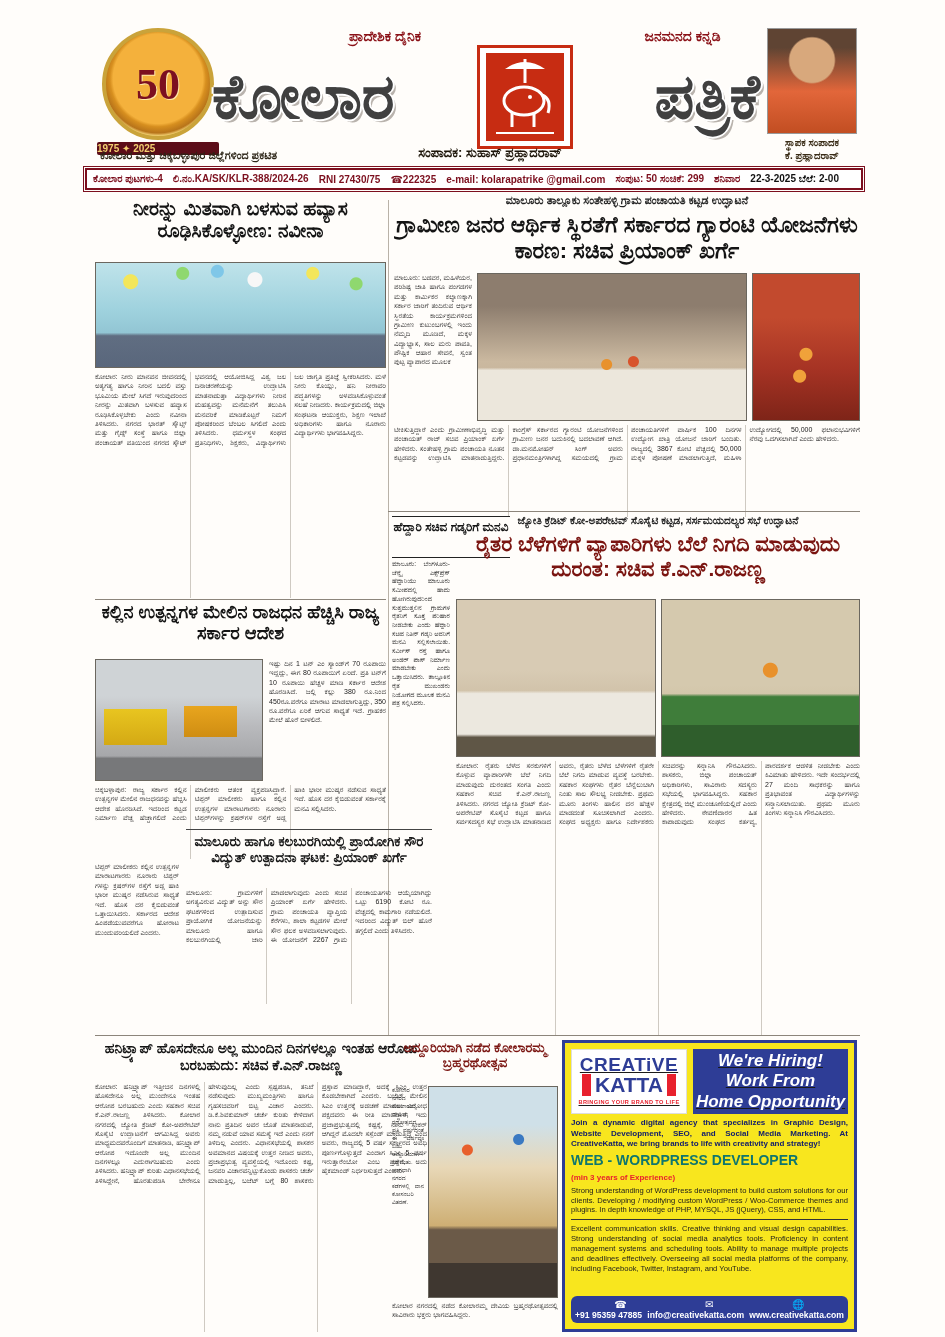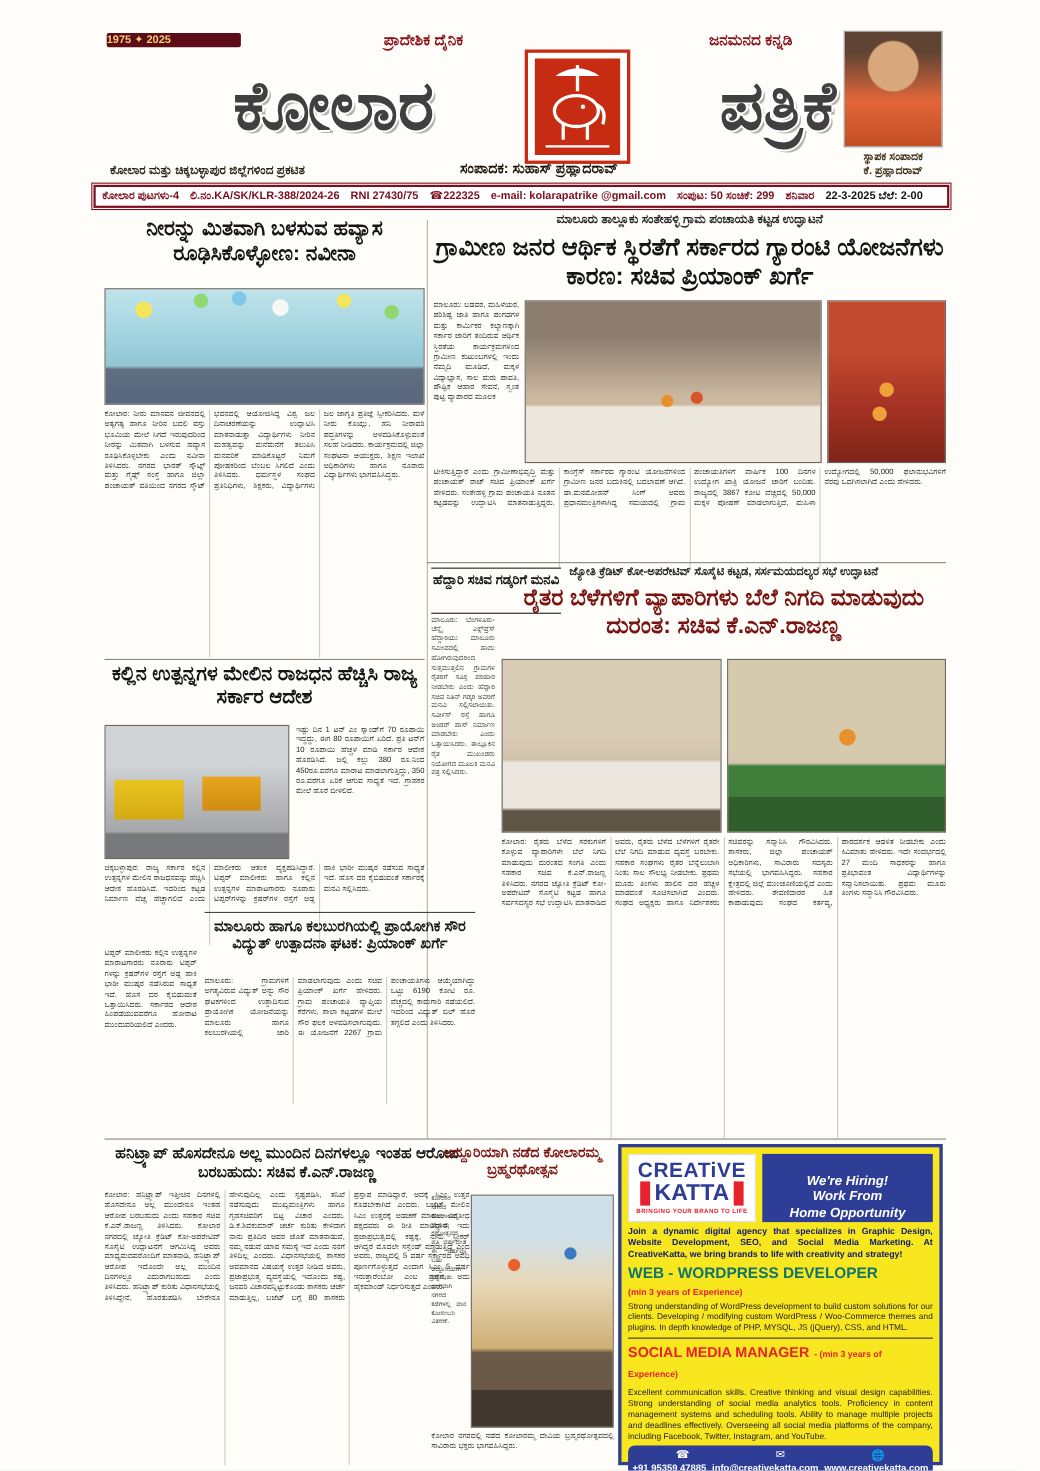--- a/index.html
+++ b/index.html
@@ -71,45 +71,48 @@
     linear-gradient(#e8a51e,#cf8d12) 78% 52%/32% 26% no-repeat,
     linear-gradient(0deg,#77787a 0 18%,rgba(0,0,0,0) 20%),
     linear-gradient(180deg,#cfd3d6 0 30%,#b9babd 55%,#97989b 100%);}
   .ph-g{background:
     radial-gradient(circle at 30% 30%,#e8602c 0 5px,rgba(0,0,0,0) 6px),
     radial-gradient(circle at 70% 25%,#3a79c2 0 5px,rgba(0,0,0,0) 6px),
     linear-gradient(0deg,#3f3730 0 16%,#6b5a48 0 32%,rgba(0,0,0,0) 34%),
     linear-gradient(180deg,#cfe0e8 0 18%,#e8d8b8 38%,#caa96a 70%,#8d7a5e 100%);}
   
   .ad{background:#f8e61e;border:3px solid #2e3d96;box-sizing:border-box;padding:6px;display:flex;flex-direction:column;gap:4px;}
-  .ad-head{display:flex;gap:6px;}
+  .ad-head{display:flex;gap:6px;text-decoration:underline;}
   .ad-logo{background:#fff;width:116px;box-sizing:border-box;padding:5px 4px;text-align:center;border:1px solid #ddd;}
   .ad-logo .l1{color:#2e3d96;font-weight:bold;font-size:19px;letter-spacing:.5px;line-height:1;}
   .ad-logo .l2{color:#2e3d96;font-weight:bold;font-size:21px;line-height:1.05;
     border-left:9px solid #e8212e;border-right:9px solid #e8212e;display:inline-block;padding:0 4px;}
   .ad-logo .l3{color:#e8212e;font-size:5.6px;font-weight:bold;margin-top:3px;letter-spacing:.4px;}
   .ad-hiring{flex:1;background:#2e3d96;color:#fff;font-style:italic;font-weight:bold;text-align:center;
-    font-size:12px;line-height:1.2;display:flex;flex-direction:column;justify-content:flex-end;padding:2px;}
+    font-size:17px;line-height:1.2;display:flex;flex-direction:column;justify-content:flex-end;padding:2px;}
   .ad-intro{font-size:8px;font-weight:bold;color:#15206b;text-align:justify;line-height:1.3;}
   .ad-job1{color:#0f766e;font-weight:bold;font-size:14px;line-height:1.1;}
   .ad-exp{color:#e8212e;font-weight:bold;font-size:8px;}
   .ad-desc{font-size:7.6px;color:#1c1c1c;text-align:justify;line-height:1.3;}
   .ad-rule{border-top:1.5px solid #333;}
   .ad-job2{color:#e8212e;font-weight:bold;font-size:13px;}
   .ad-job2 small{font-size:8px;}
   .ad-foot{background:#2e3d96;color:#fff;border-radius:6px;padding:3px 4px;margin-top:auto;}
   .ad-foot-icons{display:flex;justify-content:space-around;font-size:10px;}
   .ad-foot-line{display:flex;justify-content:space-between;font-size:8.6px;font-weight:bold;white-space:nowrap;}
 </style>
 </head>
 <body>
 
 <div class="page">
 
   <div class="abs" style="left:97px;top:28px;width:122px;">
+    <div class="logo-circle" style="margin:0 auto;">
+      <span class="logo-50">50</span>
+    </div>
     <div class="logo-ribbon">1975 ✦ 2025</div>
   </div>
 
   <div class="abs m-tag ctr" style="left:255px;top:28px;width:260px;">ಪ್ರಾದೇಶಿಕ ದೈನಿಕ</div>
   <div class="abs m-tag ctr" style="left:565px;top:28px;width:235px;">ಜನಮನದ ಕನ್ನಡಿ</div>
 
   <div class="abs title-row" style="left:212px;top:46px;width:548px;height:102px;">
     <span class="title-word">ಕೋಲಾರ</span>
     <span class="emblem">
       <svg width="78" height="88" viewBox="0 0 78 88">
@@ -227,24 +230,20 @@
         <span>We're Hiring!</span>
         <span>Work From</span>
         <span>Home Opportunity</span>
       </div>
     </div>
     <div class="ad-intro">Join a dynamic digital agency that specializes in Graphic Design, Website Development, SEO, and Social Media Marketing. At CreativeKatta, we bring brands to life with creativity and strategy!</div>
     <div class="ad-job1">WEB - WORDPRESS DEVELOPER</div>
     <div class="ad-exp">(min 3 years of Experience)</div>
     <div class="ad-desc">Strong understanding of WordPress development to build custom solutions for our clients. Developing / modifying custom WordPress / Woo-Commerce themes and plugins. In depth knowledge of PHP, MYSQL, JS (jQuery), CSS, and HTML.</div>
     <div class="ad-rule"></div>
-    <div>
-      <span class="ad-job2">SOCIAL MEDIA MANAGER</span>
-      <span class="ad-job2"><small>- (min 3 years of Experience)</small></span>
-    </div>
     <div class="ad-desc">Excellent communication skills. Creative thinking and visual design capabilities. Strong understanding of social media analytics tools. Proficiency in content management systems and scheduling tools. Ability to manage multiple projects and deadlines effectively. Overseeing all social media platforms of the company, including Facebook, Twitter, Instagram, and YouTube.</div>
     <div class="ad-foot">
       <div class="ad-foot-icons">
         <span>☎</span>
         <span>✉</span>
         <span>🌐</span>
       </div>
       <div class="ad-foot-line">
         <span>+91 95359 47885</span>
         <span>info@creativekatta.com</span>

